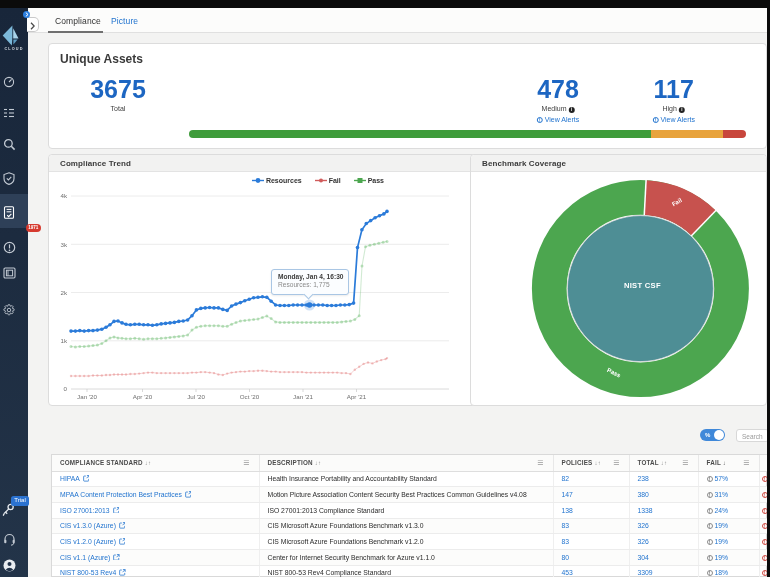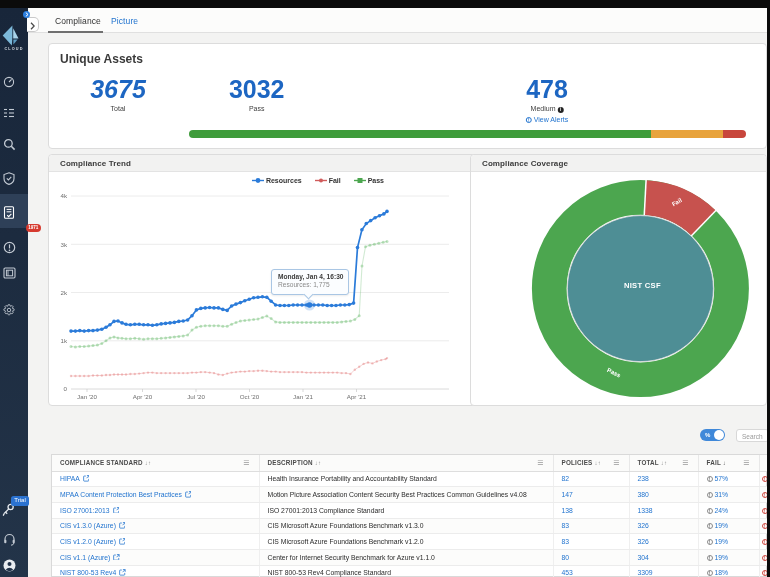--- a/index.html
+++ b/index.html
@@ -13,21 +13,21 @@
 #tab1 { left:27px; color:#333333; font-weight:400; }
 #tab2 { left:83px; color:#2274cf; font-weight:400;}
 #tabline { position:absolute; left:20px; top:23px; width:55px; height:2px; background:#6f6f6f; }
 #expbtn { position:absolute; left:-1px; top:9px; width:12px; height:15px; background:#fff; border:1px solid #c9c9c9; border-left:none; border-radius:0 5px 5px 0; color:#4a4a4a; font-size:8px; text-align:center; line-height:13px; font-weight:700;}
 #bluedot { position:absolute; left:23px; top:11px; width:7px; height:7px; border-radius:50%; background:#2b7fe0; color:#fff; font-size:5px; line-height:7px; text-align:center; z-index:60;}
 .card { position:absolute; background:#fff; border:1px solid #dcdcdc; border-radius:4px; }
 .chead { height:17px; background:#f2f2f1; border-bottom:1px solid #e3e3e3; border-radius:4px 4px 0 0; font-size:8px; font-weight:700; color:#3a3a3a; padding:4px 0 0 11px; letter-spacing:0.1px;}
 #uacard { left:48px; top:43px; width:719px; height:106px; }
 #uatitle { position:absolute; left:11px; top:8px; font-size:12px; font-weight:700; color:#3a3a3a; }
 .stat { position:absolute; text-align:center; transform:translateX(-50%); white-space:nowrap;}
-.stat .num { font-size:25px; font-weight:700; color:#1d66c2; line-height:23px;font-style:italic; }
+.stat .num { font-size:25px; font-weight:700; color:#1d66c2; line-height:23px; }
 .stat .num2 { font-size:25px; font-weight:700; color:#1d66c2; line-height:23px; }
 .stat .lab { font-size:7px; color:#3d3d3d; margin-top:4px; }
 .stat .va { font-size:7px; color:#2274cf; margin-top:2.5px; }
 .iinfo { display:inline-block; width:6px; height:6px; border-radius:50%; background:#222; color:#fff; font-size:4.5px; line-height:6px; text-align:center; font-weight:700; vertical-align:0px;}
 .oinfo { display:inline-block; width:6px; height:6px; border-radius:50%; border:0.8px solid #2274cf; color:#2274cf; font-size:4.5px; line-height:5px; text-align:center; font-weight:700; vertical-align:0px;}
 .ginfo { display:inline-block; width:6px; height:6px; border-radius:50%; border:0.8px solid #8a8a8a; color:#6a6a6a; font-size:4.5px; line-height:5px; text-align:center; font-weight:700; vertical-align:0px;}
 #uabar { position:absolute; left:140px; top:86px; width:557px; height:8px; border-radius:4px; overflow:hidden; display:flex; }
 #uabar .g { width:462px; background:#3f9c3b; }
 #uabar .o { width:72px; background:#e8a33c; }
 #uabar .r { width:23px; background:#c8463c; }
@@ -141,27 +141,28 @@
       <path d="M2.8,10.8 A4.5,4.5 0 0 1 10.2,10.8 A6,6 0 0 1 2.8,10.8 Z" fill="#22334a"></path>
     </svg></div>
 <div id="badge1971">1971</div>
 <div id="trialbadge">Trial</div>
 <div class="card" id="uacard">
   <div id="uatitle">Unique Assets</div>
   <div class="stat" style="left:69px;top:34px">
       <div class="num">3675</div>
       <div class="lab">Total</div>
     </div>
-    <div class="stat" style="left:207.7px;top:34px">
-      <div class="num2">3032</div>
-      <div class="lab">Pass</div>
-    </div>
-    <div class="stat" style="left:498px;top:34px">
+    <div class="stat" style="left:509px;top:34px">
       <div class="num2">478</div>
       <div class="lab">Medium <span class="iinfo">i</span></div>
+      <div class="va"><span class="oinfo">!</span> View Alerts</div>
+    </div>
+    <div class="stat" style="left:624.7px;top:34px">
+      <div class="num2">117</div>
+      <div class="lab">High <span class="iinfo">i</span></div>
       <div class="va"><span class="oinfo">!</span> View Alerts</div>
     </div>
   <div id="uabar">
       <div class="g"></div>
       <div class="o"></div>
       <div class="r"></div>
     </div>
 </div>
 <div class="card" id="trendcard">
   <div class="chead">Compliance Trend</div>
@@ -426,21 +427,21 @@
       <circle cx="338" cy="39.4" r="1.8" fill="#2b7bd9"></circle>
       <circle cx="260.5" cy="133.0" r="2.8" fill="#2b7bd9"></circle>
     </svg>
   <div id="tooltip">
       <div class="t1">Monday, Jan 4, 16:30</div>
       <div class="t2">Resources: 1,775</div>
       <div class="arr"></div>
     </div>
 </div>
 <div class="card" id="covcard">
-  <div class="chead">Compliance Coverage</div>
+  <div class="chead">Benchmark Coverage</div>
   <svg id="donutsvg" width="297" height="235" viewBox="0 0 297 235" style="position:absolute;left:0;top:17px">
       <circle cx="169.4" cy="116.6" r="91.15" fill="none" stroke="#4ca64f" stroke-width="34.7"></circle>
       <path d="M173.26,42.9 L175.08,8.25 A108.5,108.5 0 0 1 244.77,38.55 L220.67,63.51 A73.8,73.8 0 0 0 173.26,42.9 Z" fill="#c7524e"></path>
       <line x1="173.21" y1="43.9" x2="175.1" y2="7.75" stroke="#ffffff" stroke-width="1.5"></line>
       <line x1="219.97" y1="64.23" x2="245.12" y2="38.19" stroke="#ffffff" stroke-width="1.5"></line>
       <circle cx="169.4" cy="116.6" r="73.0" fill="#4e8e95" stroke="#dcdcdc" stroke-width="0.8"></circle>
       <text x="171.4" y="116.1" font-size="7.6" font-weight="bold" fill="#ffffff" text-anchor="middle" letter-spacing="0.3" font-family="Liberation Sans, sans-serif">NIST CSF</text>
       <text x="205.8" y="32.2" font-size="6" font-weight="bold" fill="#ffffff" text-anchor="middle" transform="rotate(-30 205.8 30)" font-family="Liberation Sans, sans-serif">Fail</text>
       <text x="143" y="202.9" font-size="6.2" font-weight="bold" fill="#ffffff" text-anchor="middle" transform="rotate(26 143 200.5)" font-family="Liberation Sans, sans-serif">Pass</text>
     </svg>

